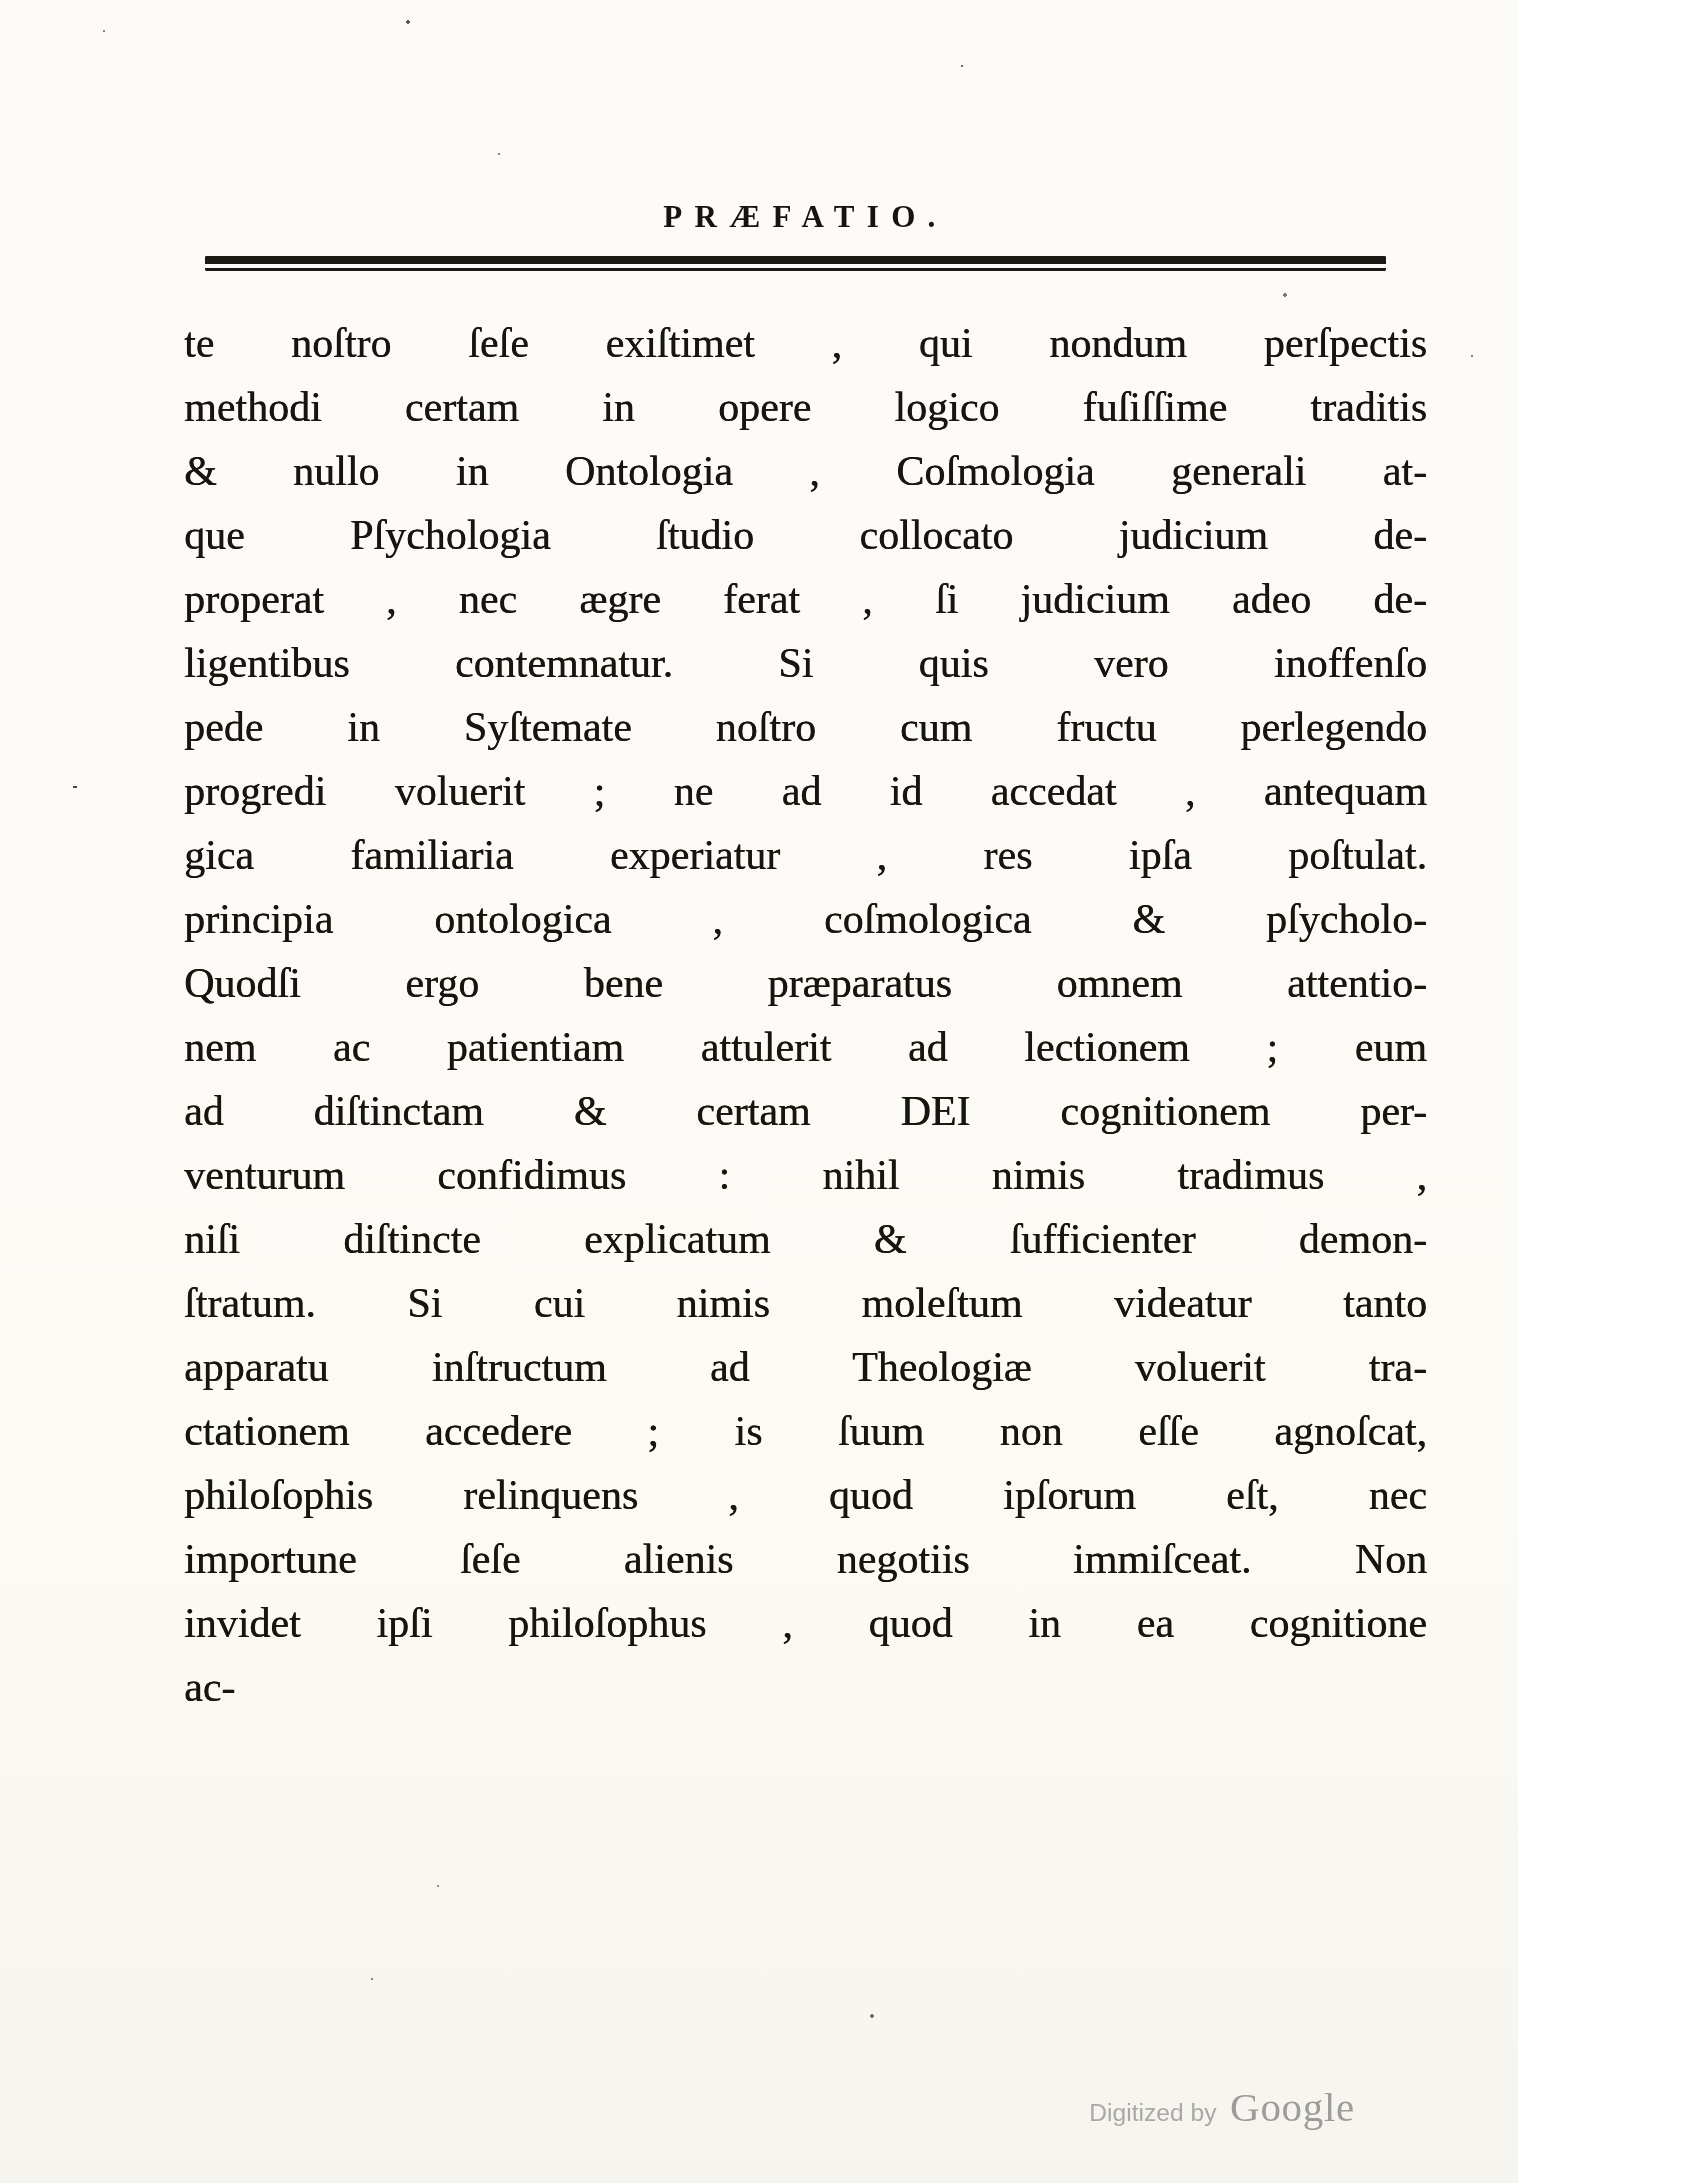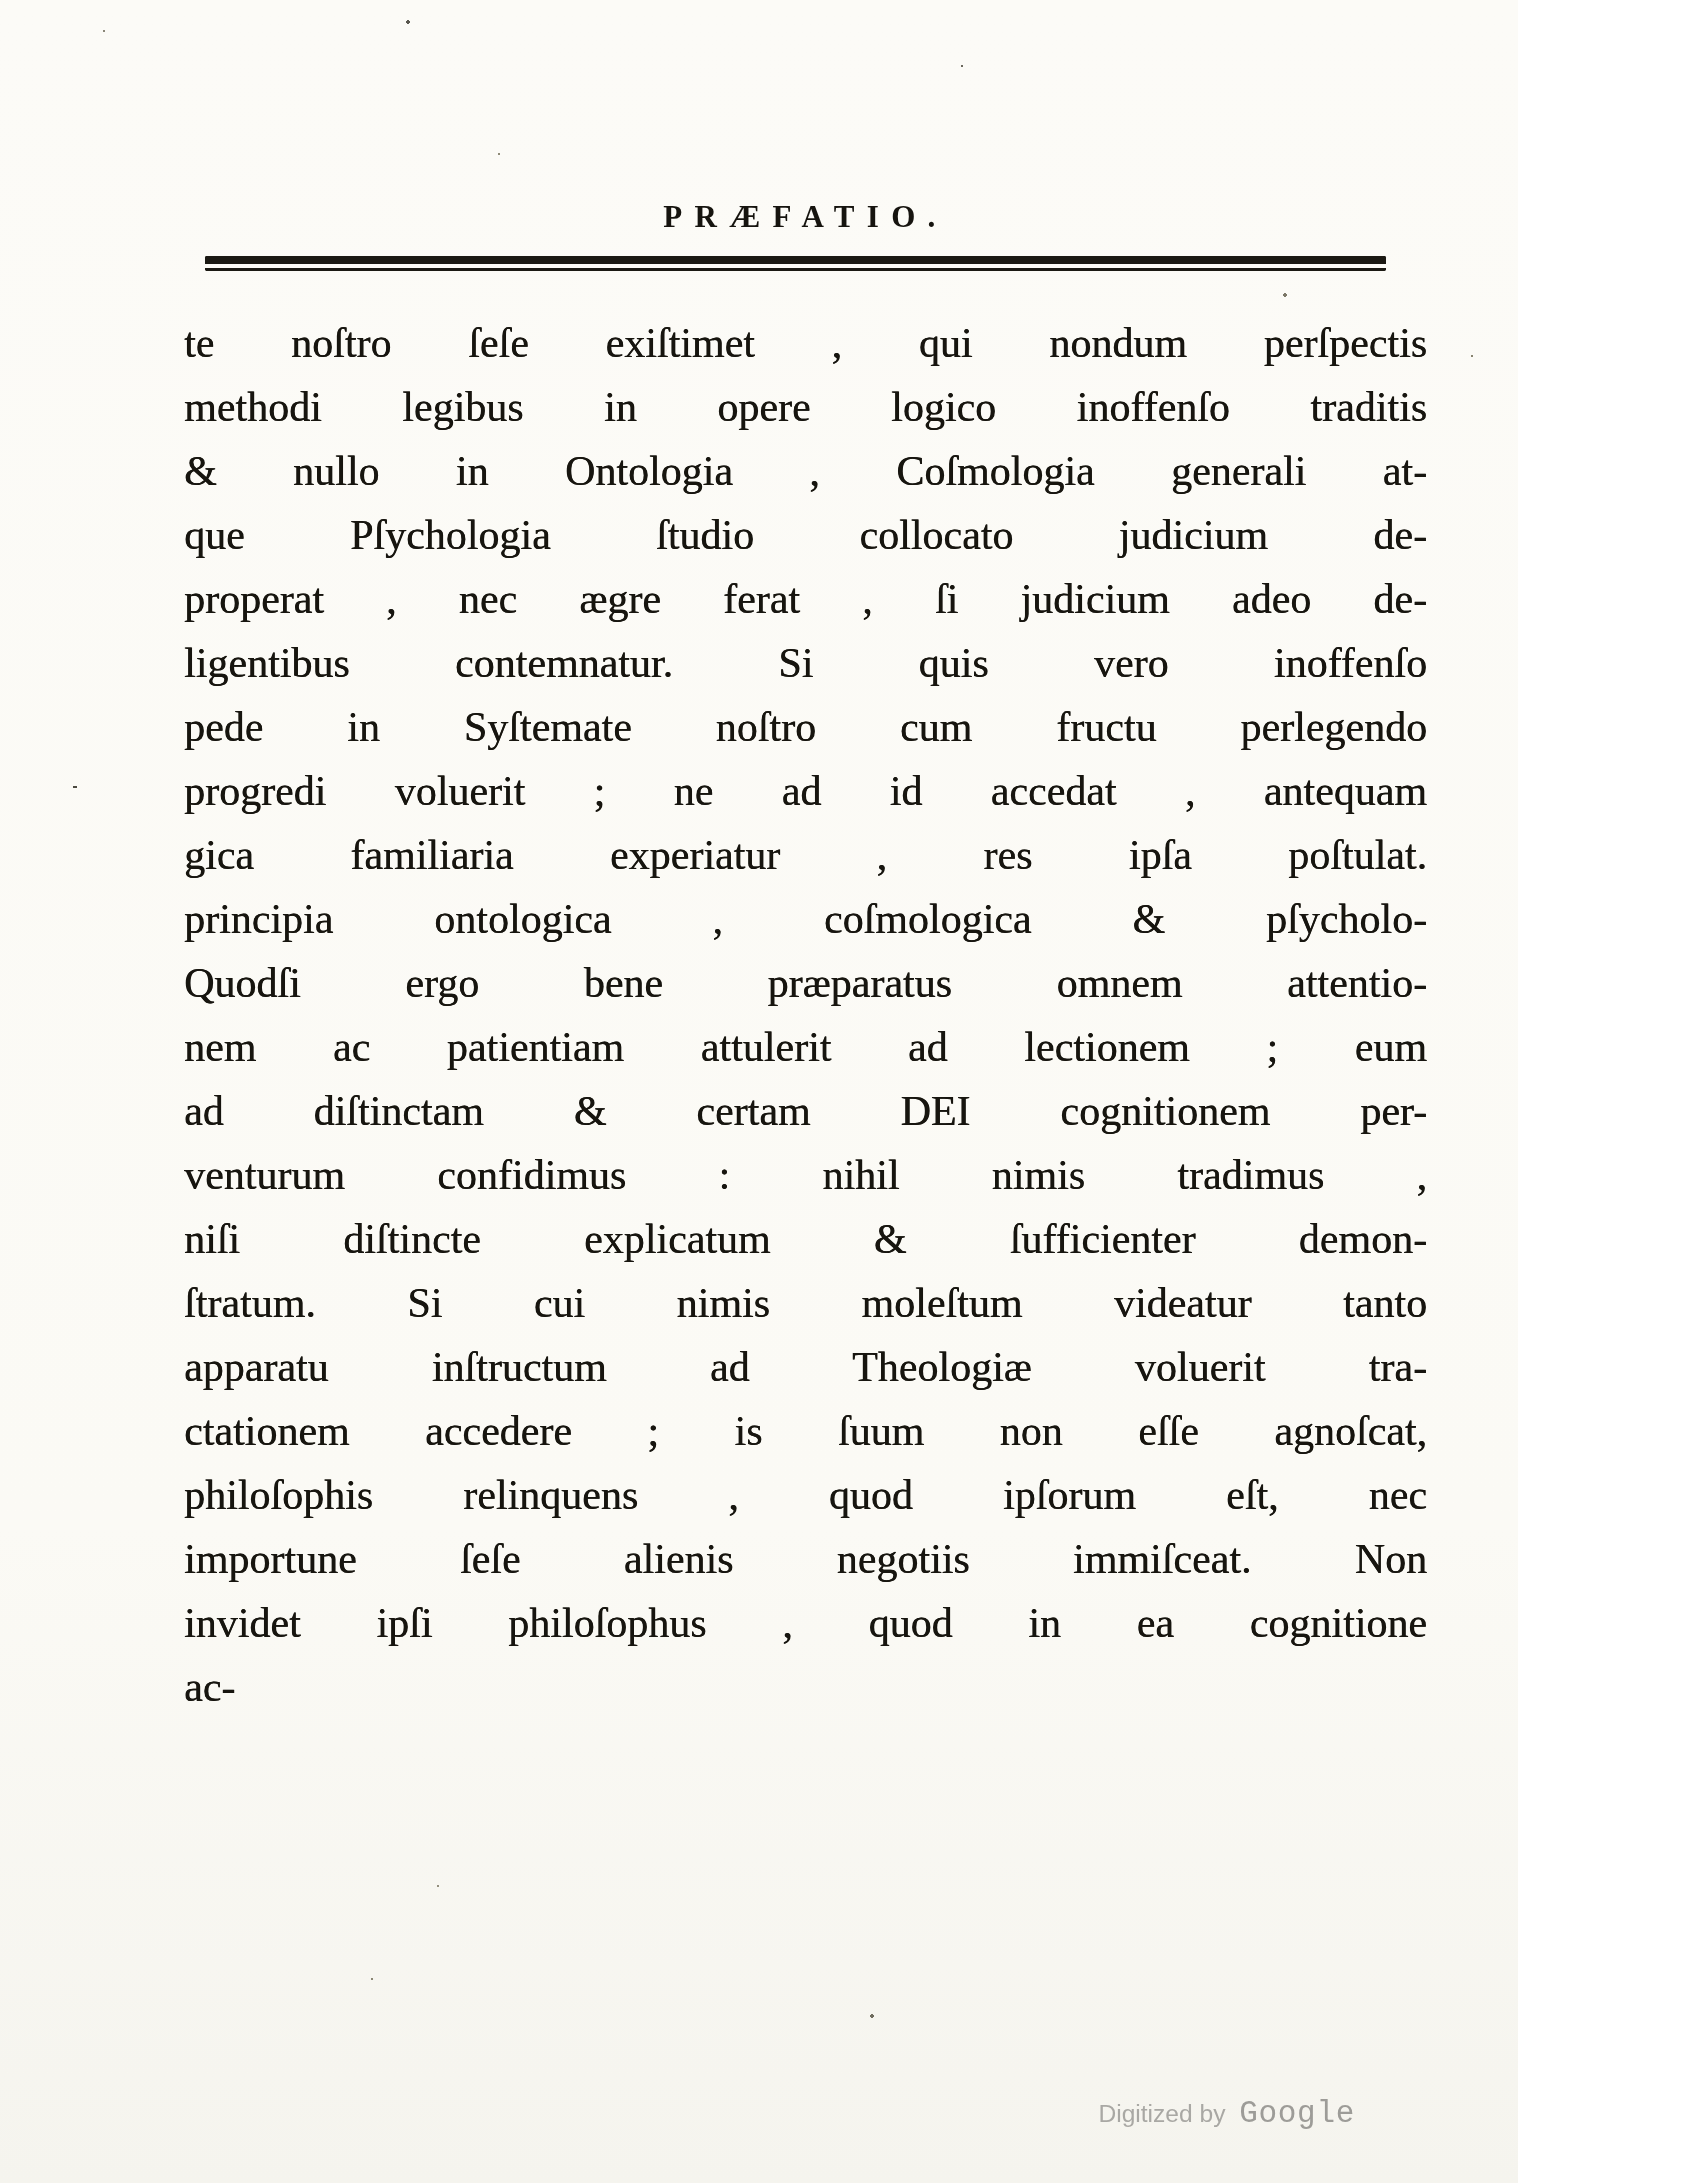--- a/index.html
+++ b/index.html
@@ -76,40 +76,40 @@
   .watermark {
     position: absolute;
     right: 163px;
     bottom: 52px;
     color: #a9a8a4;
     font-family: "Liberation Sans", sans-serif;
     font-size: 24.6px;
     white-space: nowrap;
   }
   .watermark .brand {
-    font-family: Liberation Mono, monospace;
-    font-size: 31px;
+    font-family: Liberation Serif, serif;
+    font-size: 41px;
     color: #9d9c98;
     letter-spacing: 0.7px;
     margin-left: 6.8px;
   }
 </style>
 </head>
 <body>
 
 <div class="page">
   <div class="content">
 
     <div class="header">PRÆFATIO.</div>
 
     <div class="rule"></div>
 
     <div class="body-text">
       <div class="line">te noſtro ſeſe exiſtimet , qui nondum perſpectis</div>
-      <div class="line">methodi legibus in opere logico inoffenſo traditis</div>
+      <div class="line">methodi certam in opere logico fuſiſſime traditis</div>
       <div class="line">&amp; nullo in Ontologia , Coſmologia generali at-</div>
       <div class="line">que Pſychologia ſtudio collocato judicium de-</div>
       <div class="line">properat , nec ægre ferat , ſi judicium adeo de-</div>
       <div class="line">ligentibus contemnatur. Si quis vero inoffenſo</div>
       <div class="line">pede in Syſtemate noſtro cum fructu perlegendo</div>
       <div class="line">progredi voluerit ; ne ad id accedat , antequam</div>
       <div class="line">gica familiaria experiatur , res ipſa poſtulat.</div>
       <div class="line">principia ontologica , coſmologica &amp; pſycholo-</div>
       <div class="line">Quodſi ergo bene præparatus omnem attentio-</div>
       <div class="line">nem ac patientiam attulerit ad lectionem ; eum</div>

